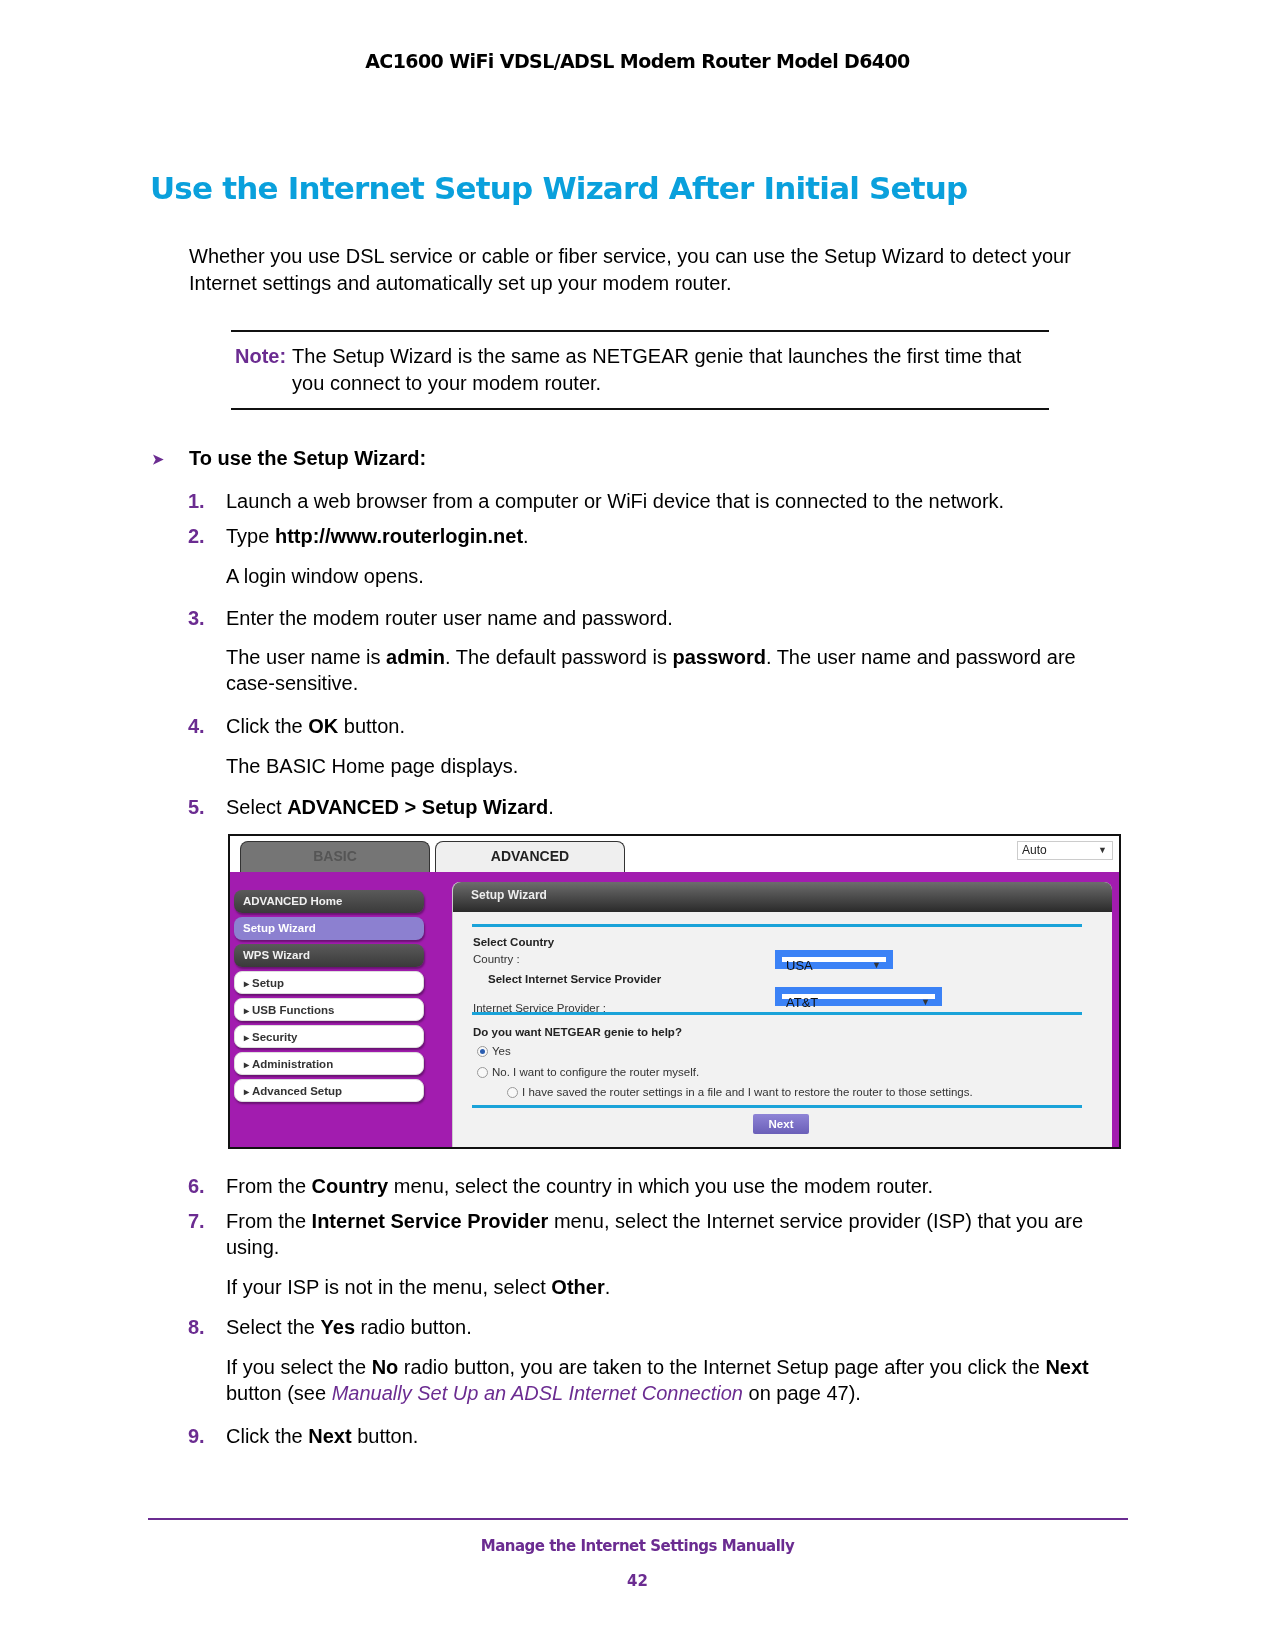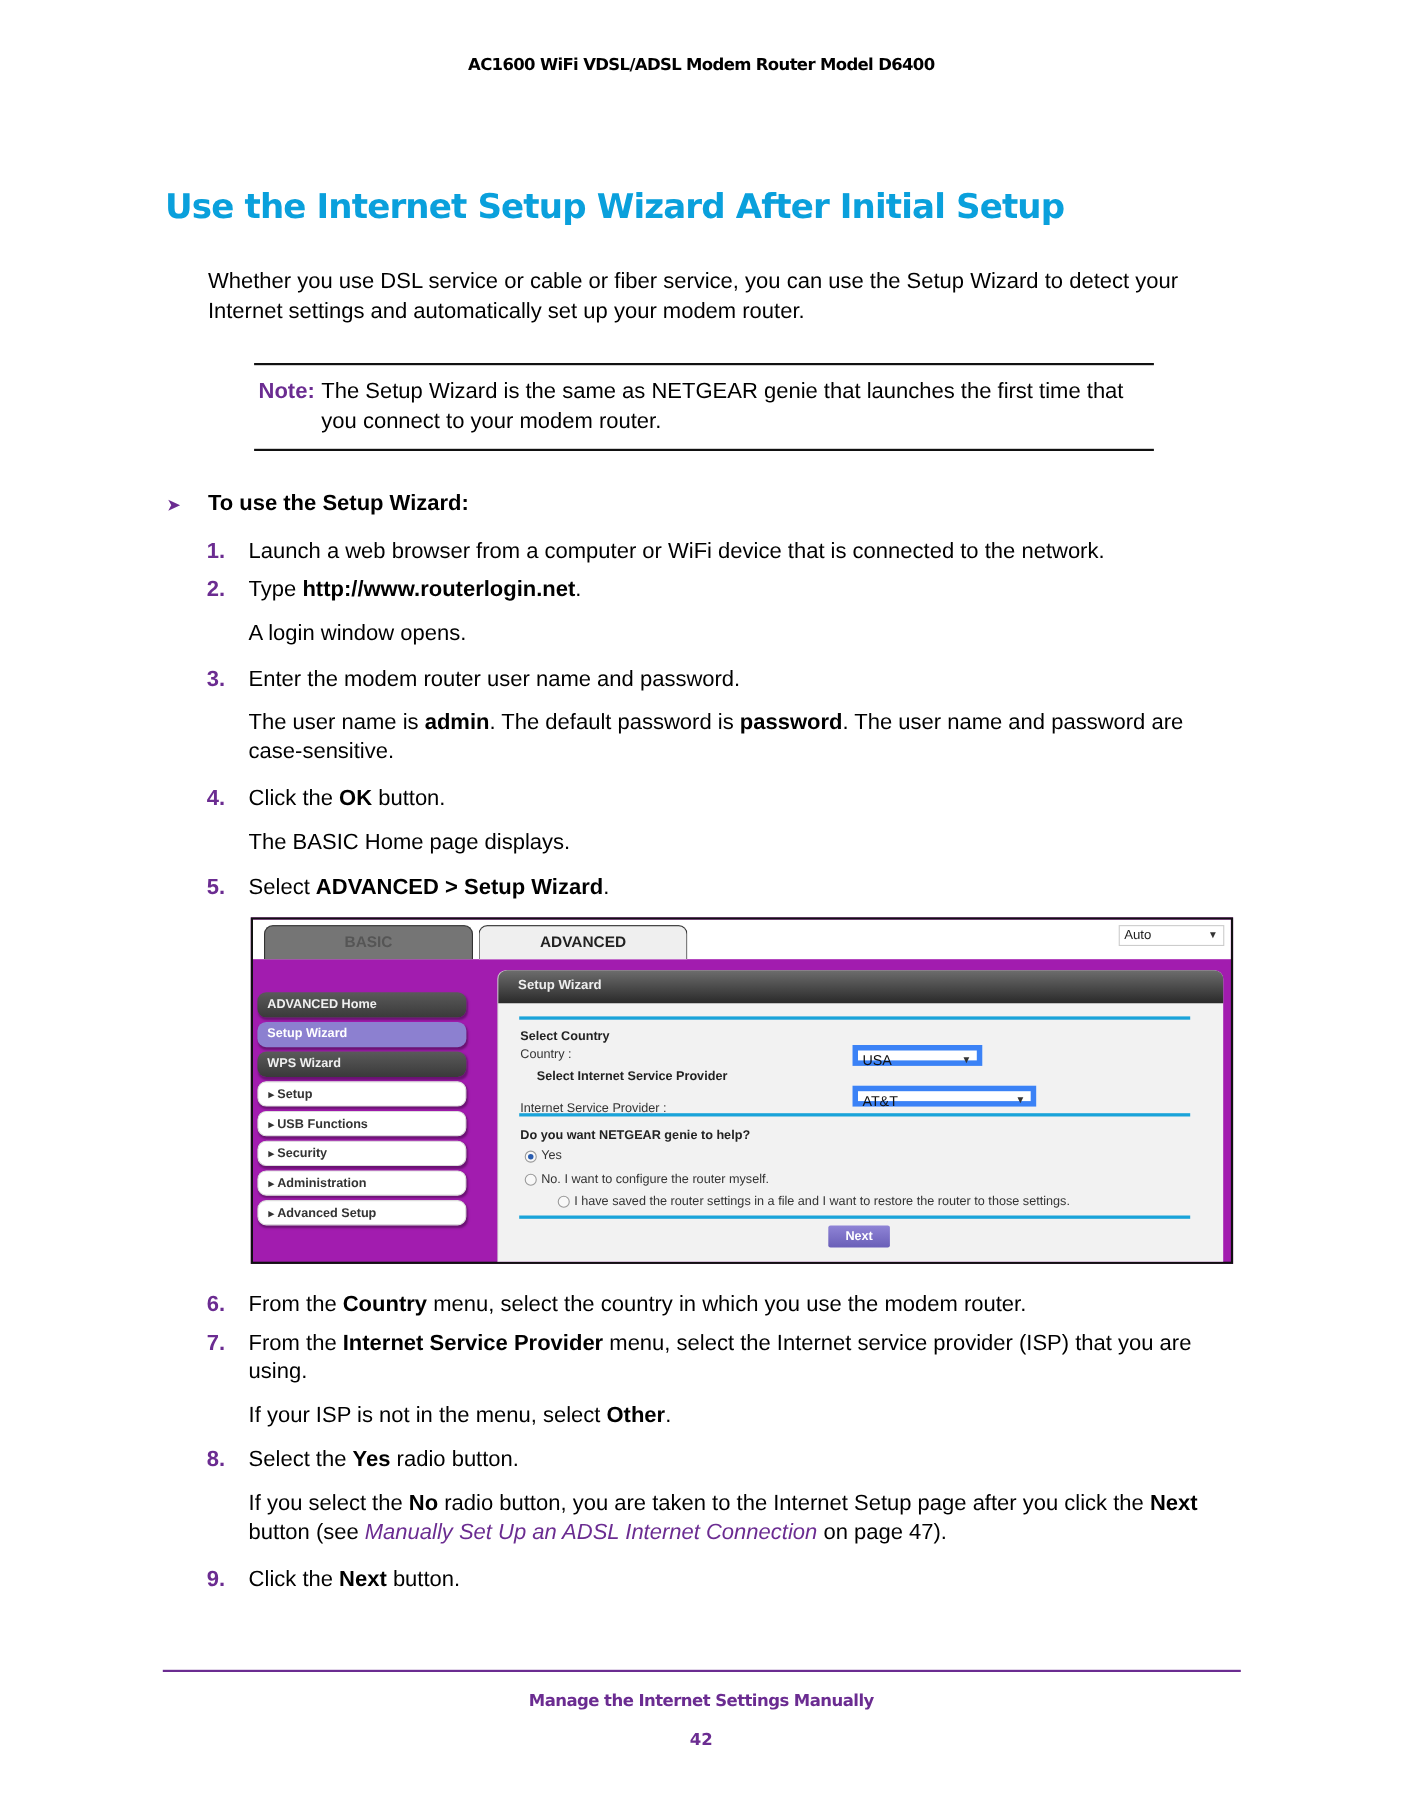--- a/index.html
+++ b/index.html
@@ -1,20 +1,20 @@
 <!DOCTYPE html>
 <html><head>
 <meta charset="utf-8">
 <style>
   * { box-sizing: border-box; margin: 0; padding: 0; }
   html, body { width: 1275px; height: 1650px; background: #ffffff; overflow: hidden; }
   body { position: relative; font-family: "Liberation Sans", sans-serif; color: #000; }
 
   .running-header { position: absolute; top: 50px; left: 0; width: 1275px; text-align: center;
-    font-family: "DejaVu Sans", sans-serif; font-weight: bold; font-size: 15px; letter-spacing: -0.6px; }
+    font-family: "DejaVu Sans", sans-serif; font-weight: bold; font-size: 19px; letter-spacing: -0.6px; }
 
   .page-title { position: absolute; top: 170px; left: 150px; color: #0aa0dc;
     font-family: "DejaVu Sans", sans-serif; font-weight: bold; font-size: 31px; letter-spacing: -0.8px; }
 
   .body-text { font-size: 20px; line-height: 27px; }
   .intro { position: absolute; top: 243px; left: 189px; width: 920px; }
 
   .note { position: absolute; top: 330px; left: 231px; width: 818px;
     border-top: 2px solid #111; border-bottom: 2px solid #111; padding: 11px 0 11px 4px; }
   .note-row { display: flex; font-size: 20px; line-height: 27px; }
@@ -34,36 +34,36 @@
     border: 2px solid #111; background: #a21caf; overflow: hidden; font-family: "Liberation Sans", sans-serif; }
   .shot-top { position: absolute; left: 0; top: 0; width: 100%; height: 36px; background: #fff; }
   .tab { position: absolute; top: 5px; height: 31px; border-radius: 8px 8px 0 0; border: 1px solid #333;
     border-bottom: none; text-align: center; font-size: 14px; font-weight: bold; line-height: 29px; }
   .tab-basic { left: 10px; width: 190px; background: #757575; color: #555; }
   .tab-advanced { left: 205px; width: 190px; background: #efefef; color: #222; }
   .lang-select { position: absolute; right: 6px; top: 5px; width: 96px; height: 19px; background: #fff;
     border: 1px solid #ccc; font-size: 12px; line-height: 17px; padding-left: 4px; color: #222; }
   .lang-select .caret { position: absolute; right: 5px; top: 0; font-size: 9px; color: #333; }
 
-  .nav { position: absolute; left: 4px; top: 66px; width: 190px; }
+  .nav { position: absolute; left: 4px; top: 54px; width: 190px; }
   .nav-item { height: 23px; margin-bottom: 4px; border-radius: 8px; font-size: 11.5px; font-weight: bold;
     line-height: 23px; padding-left: 9px; box-shadow: 1px 2px 2px rgba(0,0,0,0.35); }
   .nav-dark { background: linear-gradient(#5a5a5a, #3a3a3a); color: #f0f0f0; }
   .nav-active { background: #8c80d0; color: #fff; }
   .nav-light { background: #fff; color: #333; border: 1px solid #ddd; }
   .nav-light::before { content: "\25B8"; font-size: 10px; margin-right: 3px; }
 
   .panel { position: absolute; left: 222px; top: 46px; width: 660px; height: 270px; background: #f2f2f2;
     border-radius: 8px 8px 0 0; border-left: 1px solid #ccc; }
   .panel-head { height: 30px; border-radius: 8px 8px 0 0; background: linear-gradient(#6d6d6d, #2a2a2a);
     color: #eee; font-size: 12px; font-weight: bold; line-height: 26px; padding-left: 18px; }
   .rule { position: absolute; left: 19px; width: 610px; height: 3px; background: #1aa3d9; }
   .form-label-b { position: absolute; left: 20px; font-size: 11.5px; font-weight: bold; color: #222; }
   .form-label { position: absolute; left: 20px; font-size: 11.5px; color: #333; }
-  .sel { position: absolute; height: 19px; background: #fff; border: 5px solid #3b82f6; font-size: 13px;
+  .sel { position: absolute; height: 19px; background: #fff; border: 7px solid #3b82f6; font-size: 13px;
     line-height: 17px; padding-left: 4px; color: #111; }
   .sel .caret { position: absolute; right: 5px; top: 0; font-size: 9px; color: #333; }
   .radio-row { position: absolute; left: 24px; font-size: 11.5px; color: #333; display: flex; align-items: center; }
   .radio { width: 11px; height: 11px; border-radius: 50%; border: 1px solid #999; background: #f8f8f8; margin-right: 4px; position: relative; }
   .radio.on::after { content: ""; position: absolute; left: 2px; top: 2px; width: 5px; height: 5px; border-radius: 50%; background: #2a5db0; }
   .next-btn { position: absolute; left: 300px; top: 235px; width: 56px; height: 20px; background: linear-gradient(#8f84d6, #6a5fb8);
     color: #fff; font-size: 11.5px; font-weight: bold; text-align: center; line-height: 20px; border-radius: 2px; }
 
   .footer-rule { position: absolute; left: 148px; top: 1518px; width: 980px; height: 2px; background: #6b2c91; }
   .footer-title { position: absolute; top: 1537px; left: 0; width: 1275px; text-align: center; color: #6b2c91;

